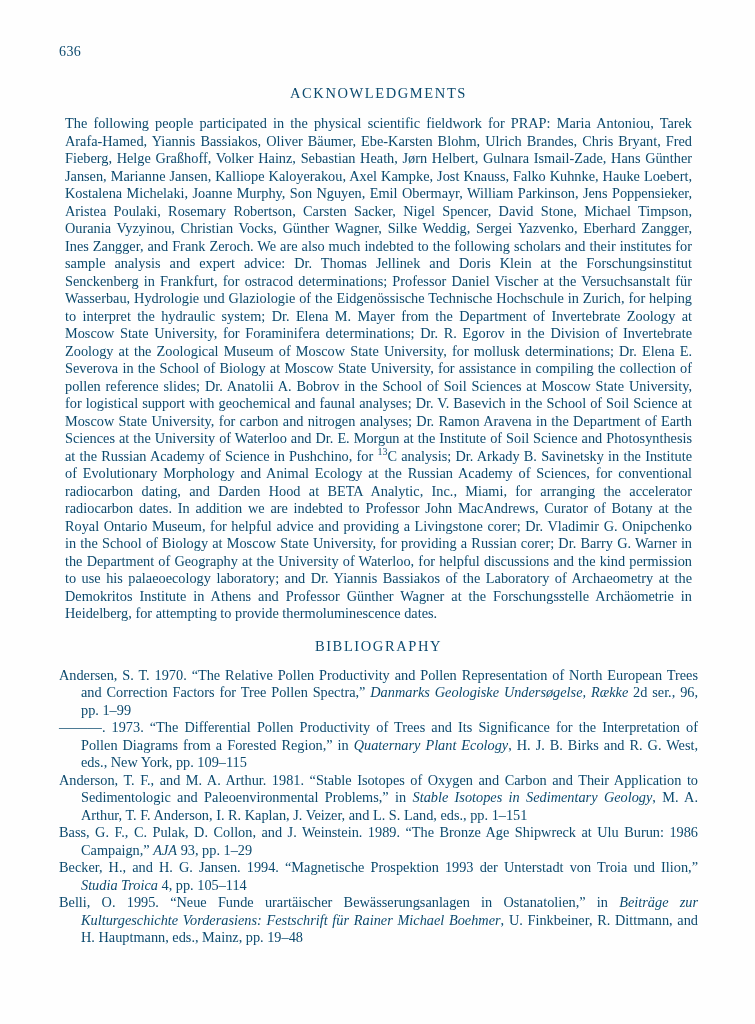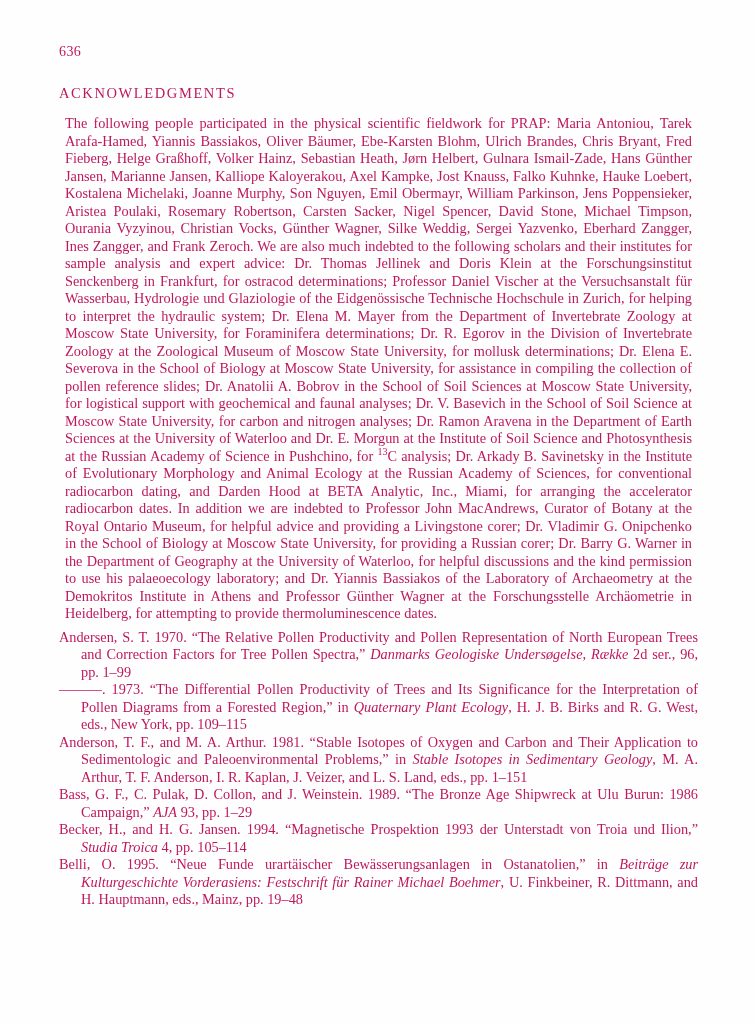--- a/index.html
+++ b/index.html
@@ -6,21 +6,21 @@
     margin: 0;
     padding: 0;
     background: #e8e8e8;
   }
   .page {
     position: relative;
     width: 755px;
     height: 1024px;
     margin: 0 auto;
     background: #fefefe;
-    color: #be185d;
+    color: #0c4a6e;
     font-family: "Liberation Serif", "DejaVu Serif", serif;
     box-sizing: border-box;
     padding: 44px 57px 0 59px;
     overflow: hidden;
   }
   .running-header {
     position: relative;
     height: 18px;
     font-size: 14px;
     letter-spacing: 0.4px;
@@ -33,21 +33,21 @@
   }
   .running-head {
     display: block;
     text-align: center;
     padding-left: 24px;
   }
   .section-heading {
     font-size: 14.5px;
     font-weight: normal;
     letter-spacing: 1.6px;
-    text-align: left;
+    text-align: center;
     margin: 23px 0 13px 0;
   }
   .section-heading.bib {
     margin: 15px 0 12px 0;
   }
   .ack-body {
     margin: 6px;
     font-size: 14.3px;
     line-height: 17.5px;
     text-align: justify;
@@ -73,20 +73,21 @@
 <div class="page">
 
   <div class="running-header">
     <span class="page-num">636</span>
   </div>
 
   <h2 class="section-heading">ACKNOWLEDGMENTS</h2>
 
   <p class="ack-body"><span>The following people participated in the physical scientific fieldwork for PRAP: Maria Antoniou, Tarek Arafa-Hamed, Yiannis Bassiakos, Oliver Bäumer, Ebe-Karsten Blohm, Ulrich Brandes, Chris Bryant, Fred Fieberg, Helge Graßhoff, Volker Hainz, Sebastian Heath, Jørn Helbert, Gulnara Ismail-Zade, Hans Günther Jansen, Marianne Jansen, Kalliope Kaloyerakou, Axel Kampke, Jost Knauss, Falko Kuhnke, Hauke Loebert, Kostalena Michelaki, Joanne Murphy, Son Nguyen, Emil Obermayr, William Parkinson, Jens Poppensieker, Aristea Poulaki, Rosemary Robertson, Carsten Sacker, Nigel Spencer, David Stone, Michael Timpson, Ourania Vyzyinou, Christian Vocks, Günther Wagner, Silke Weddig, Sergei Yazvenko, Eberhard Zangger, Ines Zangger, and Frank Zeroch.  We are also much indebted to the following scholars and their institutes for sample analysis and expert advice:  Dr. Thomas Jellinek and Doris Klein at the Forschungsinstitut Senckenberg in Frankfurt, for ostracod determinations; Professor Daniel Vischer at the Versuchsanstalt für Wasserbau, Hydrologie und Glaziologie of the Eidgenössische Technische Hochschule in Zurich, for helping to interpret the hydraulic system; Dr. Elena M. Mayer from the Department of Invertebrate Zoology at Moscow State University, for Foraminifera determinations; Dr. R. Egorov in the Division of Invertebrate Zoology at the Zoological Museum of Moscow State University, for mollusk determinations; Dr. Elena E. Severova in the School of Biology at Moscow State University, for assistance in compiling the collection of pollen reference slides; Dr. Anatolii A. Bobrov in the School of Soil Sciences at Moscow State University, for logistical support with geochemical and faunal analyses; Dr. V. Basevich in the School of Soil Science at Moscow State University, for carbon and nitrogen analyses; Dr. Ramon Aravena in the Department of Earth Sciences at the University of Waterloo and Dr. E. Morgun at the Institute of Soil Science and Photosynthesis at the Russian Academy of Science in Pushchino, for </span><sup>13</sup><span>C analysis; Dr. Arkady B. Savinetsky in the Institute of Evolutionary Morphology and Animal Ecology at the Russian Academy of Sciences, for conventional radiocarbon dating, and Darden Hood at BETA Analytic, Inc., Miami, for arranging the accelerator radiocarbon dates.  In addition we are indebted to Professor John MacAndrews, Curator of Botany at the Royal Ontario Museum, for helpful advice and providing a Livingstone corer; Dr. Vladimir G. Onipchenko in the School of Biology at Moscow State University, for providing a Russian corer; Dr. Barry G. Warner in the Department of Geography at the University of Waterloo, for helpful discussions and the kind permission to use his palaeoecology laboratory; and Dr. Yiannis Bassiakos of the Laboratory of Archaeometry at the Demokritos Institute in Athens and Professor Günther Wagner at the Forschungsstelle Archäometrie in Heidelberg, for attempting to provide thermoluminescence dates.</span></p>
 
+  <h2 class="section-heading bib">BIBLIOGRAPHY</h2>
 
   <div class="bib-list">
       <p class="bib-entry"><span>Andersen, S. T. 1970. “The Relative Pollen Productivity and Pollen Representation of North European Trees and Correction Factors for Tree Pollen Spectra,” </span><i>Danmarks Geologiske Undersøgelse, Række</i><span> 2d ser., 96, pp. 1–99</span></p>
       <p class="bib-entry"><span>———. 1973. “The Differential Pollen Productivity of Trees and Its Significance for the Interpretation of Pollen Diagrams from a Forested Region,” in </span><i>Quaternary Plant Ecology</i><span>, H. J. B. Birks and R. G. West, eds., New York, pp. 109–115</span></p>
       <p class="bib-entry"><span>Anderson, T. F., and M. A. Arthur. 1981. “Stable Isotopes of Oxygen and Carbon and Their Application to Sedimentologic and Paleoenvironmental Problems,” in </span><i>Stable Isotopes in Sedimentary Geology</i><span>, M. A. Arthur, T. F. Anderson, I. R. Kaplan, J. Veizer, and L. S. Land, eds., pp. 1–151</span></p>
       <p class="bib-entry"><span>Bass, G. F., C. Pulak, D. Collon, and J. Weinstein. 1989. “The Bronze Age Shipwreck at Ulu Burun: 1986 Campaign,” </span><i>AJA</i><span> 93, pp. 1–29</span></p>
       <p class="bib-entry"><span>Becker, H., and H. G. Jansen. 1994. “Magnetische Prospektion 1993 der Unterstadt von Troia und Ilion,” </span><i>Studia Troica</i><span> 4, pp. 105–114</span></p>
       <p class="bib-entry"><span>Belli, O. 1995. “Neue Funde urartäischer Bewässerungsanlagen in Ostanatolien,” in </span><i>Beiträge zur Kulturgeschichte Vorderasiens: Festschrift für Rainer Michael Boehmer</i><span>, U. Finkbeiner, R. Dittmann, and H. Hauptmann, eds., Mainz, pp. 19–48</span></p>
     </div>
 

